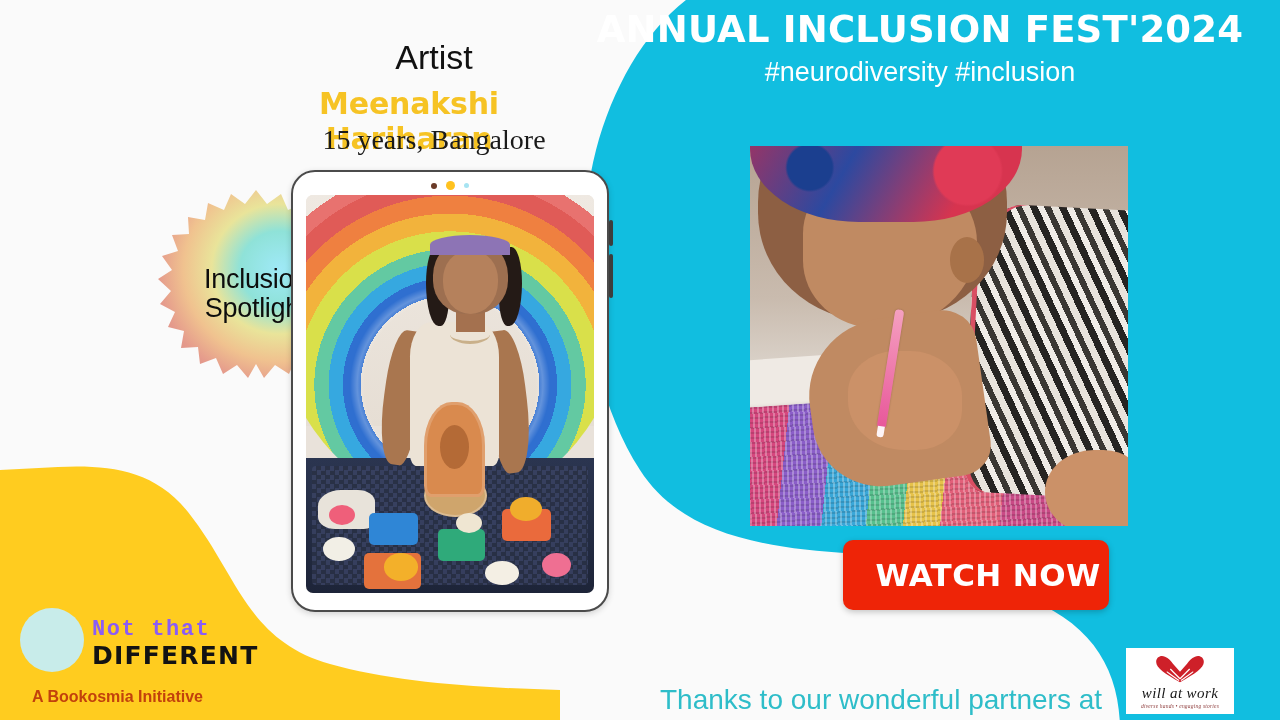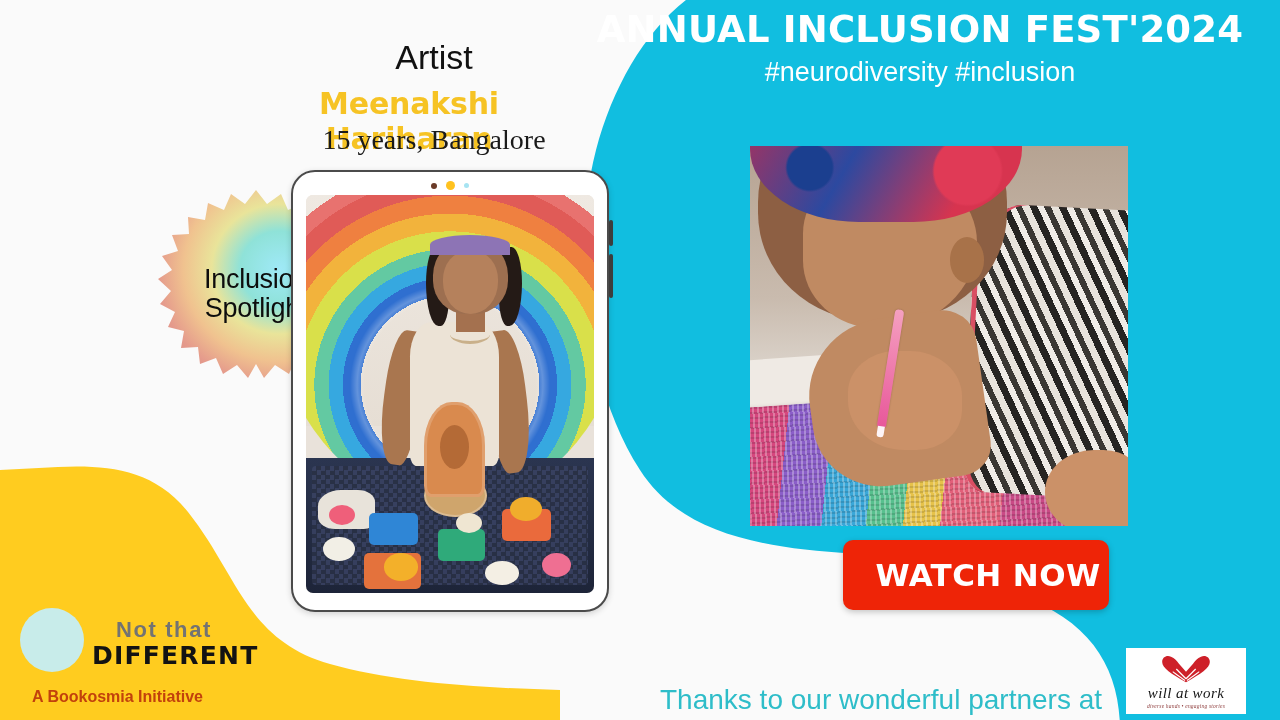--- a/index.html
+++ b/index.html
@@ -156,33 +156,33 @@
     background:#EE2407; border-radius:10px; color:#fff;
     display:flex; align-items:center; justify-content:center;
     font-size:31px; font-weight:bold; letter-spacing:0.4px;
     font-family:"DejaVu Sans", sans-serif;
     box-shadow:0 2px 6px rgba(0,0,0,.22); cursor:pointer;padding-left:24px;
   }
 
   
   .ntd-logo { position:absolute; left:20px; top:608px; width:64px; height:64px; }
   .ntd-circle { position:absolute; inset:0; border-radius:50%; background:#c8ecea; }
-  .ntd-word1 { position:absolute; left:92px; top:617px; font-size:22px; color:#737373;
-               font-family:Liberation Sans, sans-serif; font-weight:600; letter-spacing:1.6px;margin-left:24px; }
+  .ntd-word1 { position:absolute; left:92px; top:617px; font-size:22px; color:#8b5cf6;
+               font-family:Liberation Mono, monospace; font-weight:600; letter-spacing:1.6px; }
   .ntd-word2 { position:absolute; left:92px; top:641px; font-size:25px; color:#131313;
                font-family:"DejaVu Sans", sans-serif; font-weight:600; letter-spacing:1.2px; }
   .ntd-sub   { position:absolute; left:32px; top:688px; font-size:16px; color:#c2410c; font-weight:bold;
                font-family:"Liberation Sans", sans-serif; }
 
   
   .partners-text {
     position:absolute; left:660px; top:684px; font-size:28px; color:#2EBDC9;
     font-family:"Liberation Sans", sans-serif; white-space:nowrap;
   }
-  .waw-card { position:absolute; left:1126px; top:648px; width:120px; height:66px; background:#fff;
+  .waw-card { position:absolute; left:1126px; top:648px; width:108px; height:66px; background:#fff;
               display:flex; flex-direction:column; align-items:center; justify-content:center; gap:1px; }
   .waw-name { font-size:15px; color:#171717; font-family:"Liberation Serif", serif; font-style:italic; letter-spacing:.4px; }
   .waw-tag  { font-size:5.5px; color:#8d3b3b; font-family:"Liberation Serif", serif; font-style:italic; letter-spacing:.2px; }
 </style>
 </head>
 <body>
 
 <div class="stage">
 
   <svg class="bg-svg" viewBox="0 0 1280 720">

